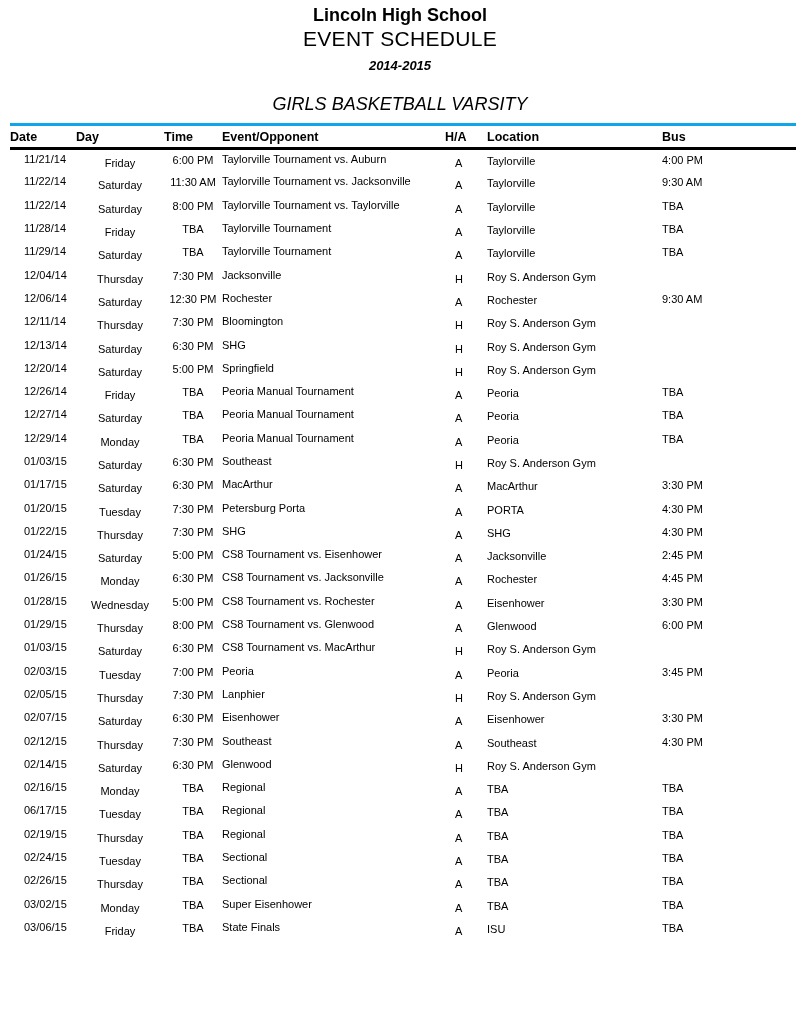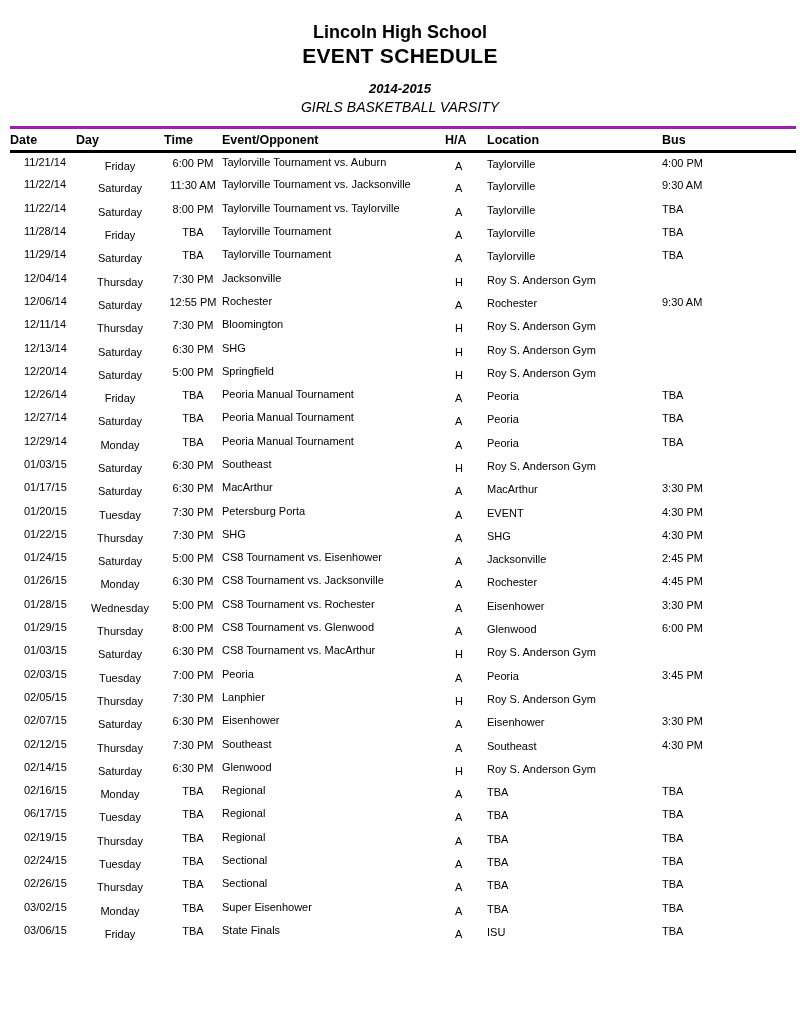--- a/index.html
+++ b/index.html
@@ -5,34 +5,34 @@
   * { box-sizing: border-box; }
   html, body { margin: 0; padding: 0; }
   body {
     width: 800px;
     height: 1009px;
     background: #ffffff;
     color: #000000;
     font-family: "Liberation Sans", sans-serif;
     overflow: hidden;
   }
-  .doc-header { text-align: center; padding-top: 21px; }
+  .doc-header { text-align: center; padding-top: 4px; }
   .school-name { font-size: 18px; font-weight: 700; line-height: 22px; }
-  .doc-title   { font-size: 21px; font-weight: 700; line-height: 25px; letter-spacing: 0.3px; }
-  .season      { font-size: 13px; font-weight: 700; font-style: italic; margin-top: 13px; line-height: 15px; }
-  .team        { font-size: 14px; font-style: italic; line-height: 22px; }
+  .doc-title   { font-size: 21px; font-weight: 400; line-height: 25px; letter-spacing: 0.3px; }
+  .season      { font-size: 13px; font-weight: 700; font-style: italic; margin-top: 7px; line-height: 15px; }
+  .team        { font-size: 18px; font-style: italic; line-height: 22px; margin-top: 20px; }
 
   table.schedule {
     border-collapse: collapse;
     table-layout: fixed;
     width: 786px;
     margin: 8px 0 0 10px;
   }
   .schedule thead th {
-    border-top: 3px solid #a21caf;
+    border-top: 3px solid #0ea5e9;
     border-bottom: 3px solid #000;
     font-size: 12.5px;
     font-weight: 700;
     text-align: left;
     height: 24px;
     vertical-align: middle;
     padding: 0;
     white-space: nowrap;
   }
   th.col-date { padding-left: 14px; }
@@ -139,21 +139,21 @@
           <td class="col-day">Thursday</td>
           <td class="col-time">7:30 PM</td>
           <td class="col-event">Jacksonville</td>
           <td class="col-ha">H</td>
           <td class="col-location">Roy S. Anderson Gym</td>
           <td class="col-bus"></td>
         </tr>
         <tr>
           <td class="col-date">12/06/14</td>
           <td class="col-day">Saturday</td>
-          <td class="col-time">12:55 PM</td>
+          <td class="col-time">12:30 PM</td>
           <td class="col-event">Rochester</td>
           <td class="col-ha">A</td>
           <td class="col-location">Rochester</td>
           <td class="col-bus">9:30 AM</td>
         </tr>
         <tr>
           <td class="col-date">12/11/14</td>
           <td class="col-day">Thursday</td>
           <td class="col-time">7:30 PM</td>
           <td class="col-event">Bloomington</td>
@@ -223,21 +223,21 @@
           <td class="col-ha">A</td>
           <td class="col-location">MacArthur</td>
           <td class="col-bus">3:30 PM</td>
         </tr>
         <tr>
           <td class="col-date">01/20/15</td>
           <td class="col-day">Tuesday</td>
           <td class="col-time">7:30 PM</td>
           <td class="col-event">Petersburg Porta</td>
           <td class="col-ha">A</td>
-          <td class="col-location">EVENT</td>
+          <td class="col-location">PORTA</td>
           <td class="col-bus">4:30 PM</td>
         </tr>
         <tr>
           <td class="col-date">01/22/15</td>
           <td class="col-day">Thursday</td>
           <td class="col-time">7:30 PM</td>
           <td class="col-event">SHG</td>
           <td class="col-ha">A</td>
           <td class="col-location">SHG</td>
           <td class="col-bus">4:30 PM</td>

